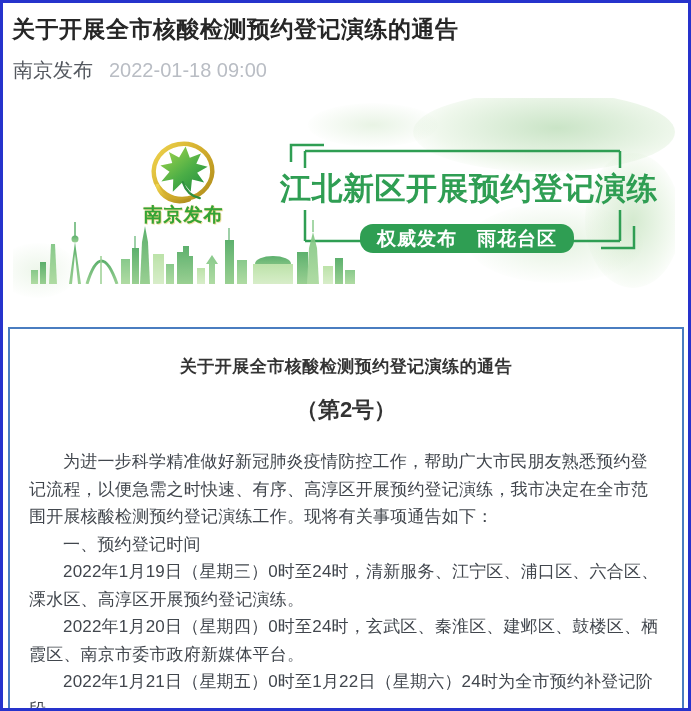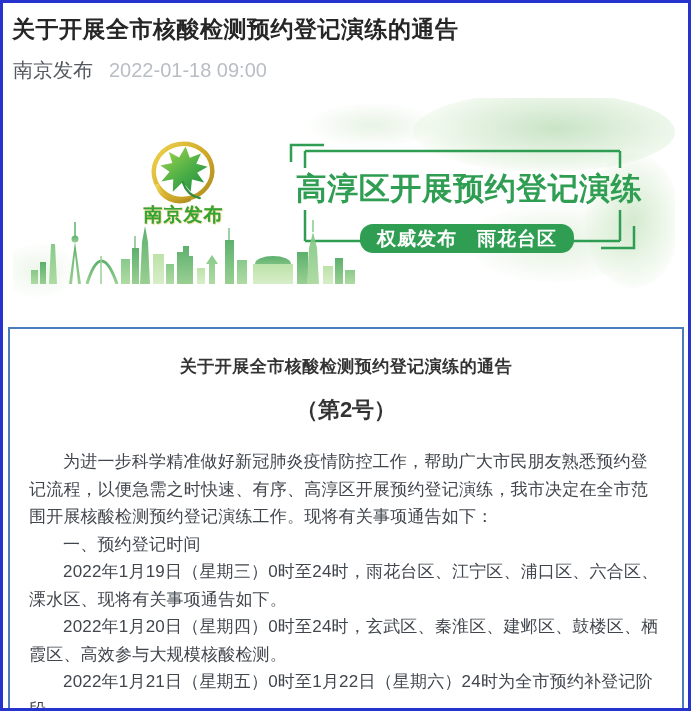--- a/index.html
+++ b/index.html
@@ -159,29 +159,29 @@
         <rect x="224" y="50" width="40" height="20" fill="url(#sg3)"></rect>
         <rect x="268" y="38" width="11" height="32" fill="url(#sg2)"></rect>
         <polygon points="284,18 288,34 290,70 278,70 280,34" fill="url(#sg1)"></polygon>
         <line x1="284" y1="6" x2="284" y2="18" stroke="#7cc47f" stroke-width="1.5"></line>
         <rect x="294" y="52" width="10" height="18" fill="url(#sg3)"></rect>
         <rect x="306" y="44" width="8" height="26" fill="url(#sg2)"></rect>
         <rect x="316" y="56" width="10" height="14" fill="url(#sg1)"></rect>
       </g>
     </svg>
 
-    <div class="platform-title">高淳区开展预约登记演练</div>
+    <div class="platform-title">江北新区开展预约登记演练</div>
     <div class="slogan-badge">权威发布　雨花台区</div>
   </div>
 
   <div class="notice-box">
     <div class="notice-title">关于开展全市核酸检测预约登记演练的通告</div>
     <div class="notice-number">（第2号）</div>
     <div class="notice-body">
       <p>为进一步科学精准做好新冠肺炎疫情防控工作，帮助广大市民朋友熟悉预约登记流程，以便急需之时快速、有序、高淳区开展预约登记演练，我市决定在全市范围开展核酸检测预约登记演练工作。现将有关事项通告如下：</p>
       <p>一、预约登记时间</p>
-      <p>2022年1月19日（星期三）0时至24时，雨花台区、江宁区、浦口区、六合区、溧水区、现将有关事项通告如下。</p>
-      <p>2022年1月20日（星期四）0时至24时，玄武区、秦淮区、建邺区、鼓楼区、栖霞区、高效参与大规模核酸检测。</p>
+      <p>2022年1月19日（星期三）0时至24时，清新服务、江宁区、浦口区、六合区、溧水区、高淳区开展预约登记演练。</p>
+      <p>2022年1月20日（星期四）0时至24时，玄武区、秦淮区、建邺区、鼓楼区、栖霞区、南京市委市政府新媒体平台。</p>
       <p>2022年1月21日（星期五）0时至1月22日（星期六）24时为全市预约补登记阶段。</p>
     </div>
   </div>
 
 </div>
 
 </body></html>

